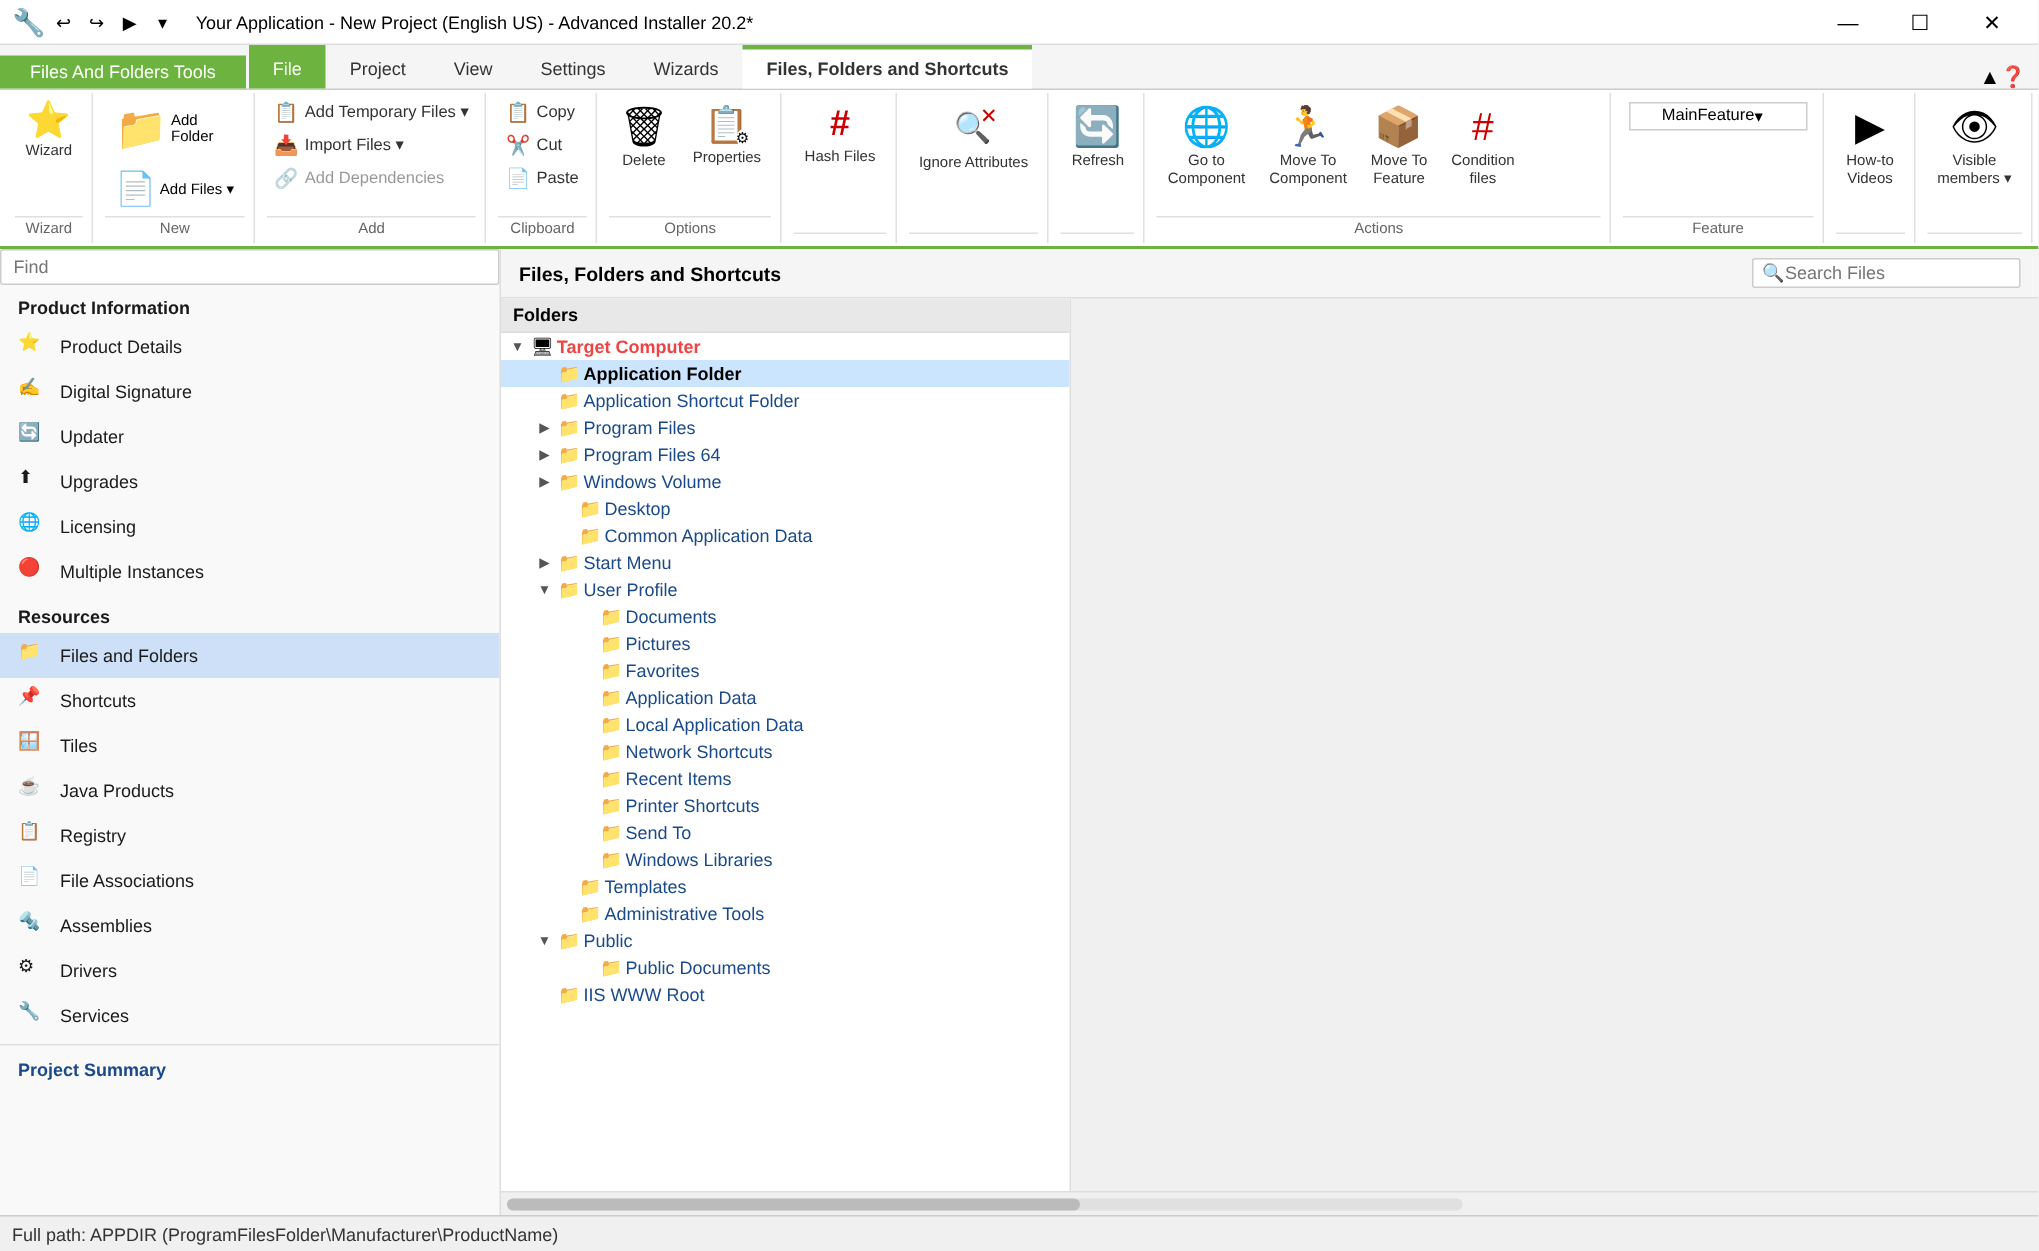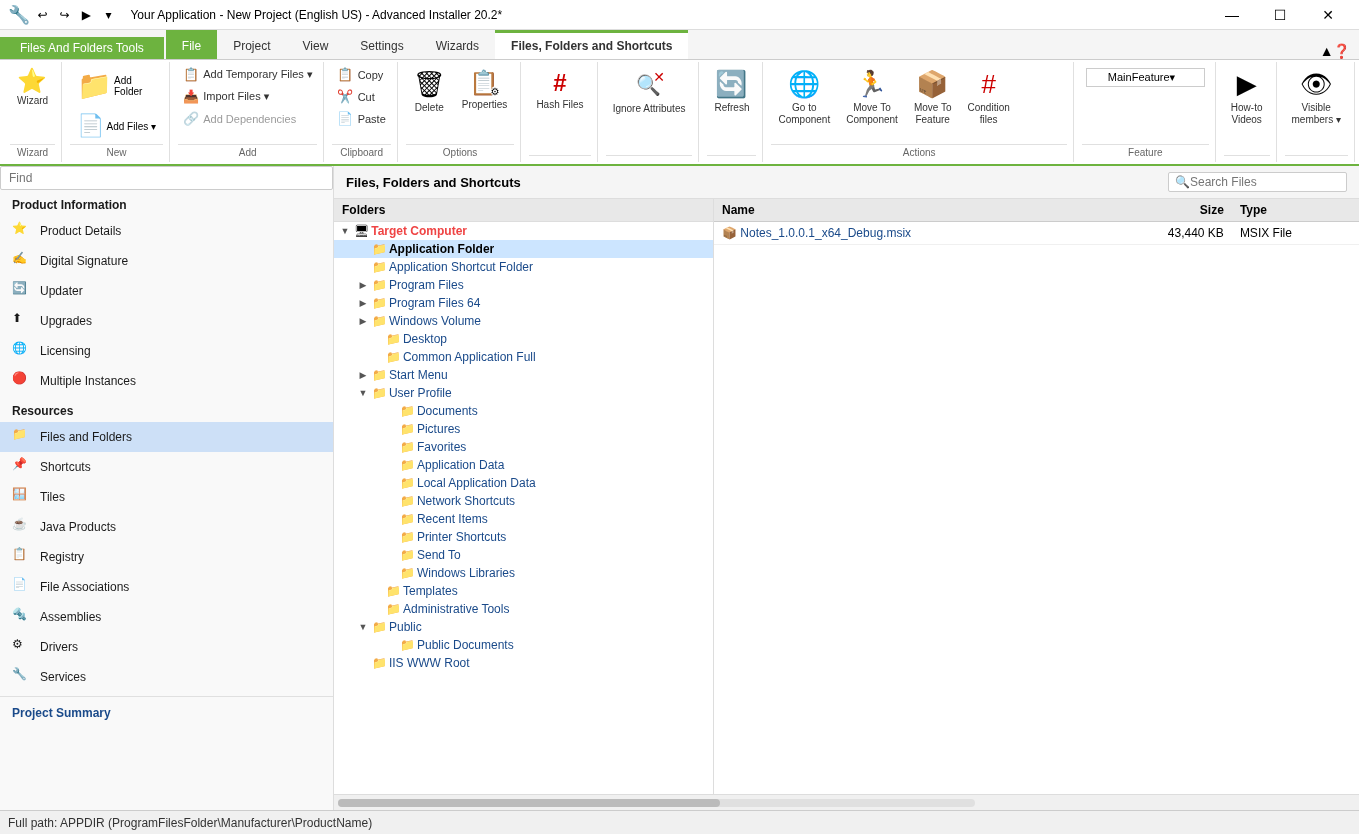--- a/index.html
+++ b/index.html
@@ -434,21 +434,21 @@
 
         <div class="tree-item" style="padding-left:36px;">
           <span class="tree-arrow" style="color:transparent;">▶</span>
           <span>📁</span>
           <span class="tree-label">Desktop</span>
         </div>
 
         <div class="tree-item" style="padding-left:36px;">
           <span class="tree-arrow" style="color:transparent;">▶</span>
           <span>📁</span>
-          <span class="tree-label">Common Application Full</span>
+          <span class="tree-label">Common Application Data</span>
         </div>
 
         <div class="tree-item" style="padding-left:22px;">
           <span class="tree-arrow">▶</span>
           <span>📁</span>
           <span class="tree-label">Start Menu</span>
         </div>
 
         <div class="tree-item" style="padding-left:22px;">
           <span class="tree-arrow">▼</span>
@@ -540,41 +540,20 @@
           <span class="tree-label">Public Documents</span>
         </div>
 
         <div class="tree-item" style="padding-left:22px;">
           <span class="tree-arrow" style="color:transparent;">▶</span>
           <span>📁</span>
           <span class="tree-label">IIS WWW Root</span>
         </div>
       </div>
 
-      <div class="files-pane">
-        <table class="files-table">
-          <thead>
-            <tr>
-              <th>Name</th>
-              <th style="text-align:right;">Size</th>
-              <th>Type</th>
-            </tr>
-          </thead>
-          <tbody>
-            <tr>
-              <td class="name-col">
-                <span>📦</span>
-                Notes_1.0.0.1_x64_Debug.msix
-              </td>
-              <td class="size-col">43,440 KB</td>
-              <td class="type-col">MSIX File</td>
-            </tr>
-          </tbody>
-        </table>
-      </div>
     </div>
 
     <div style="height:16px; background:#f0f0f0; border-top:1px solid #ddd; display:flex; align-items:center; padding: 0 380px 0 0;">
       <div style="flex:1; height:8px; background:#e0e0e0; border-radius:4px; margin:0 4px;">
         <div style="width:60%; height:100%; background:#bbb; border-radius:4px;"></div>
       </div>
     </div>
   </div>
 </div>
 

